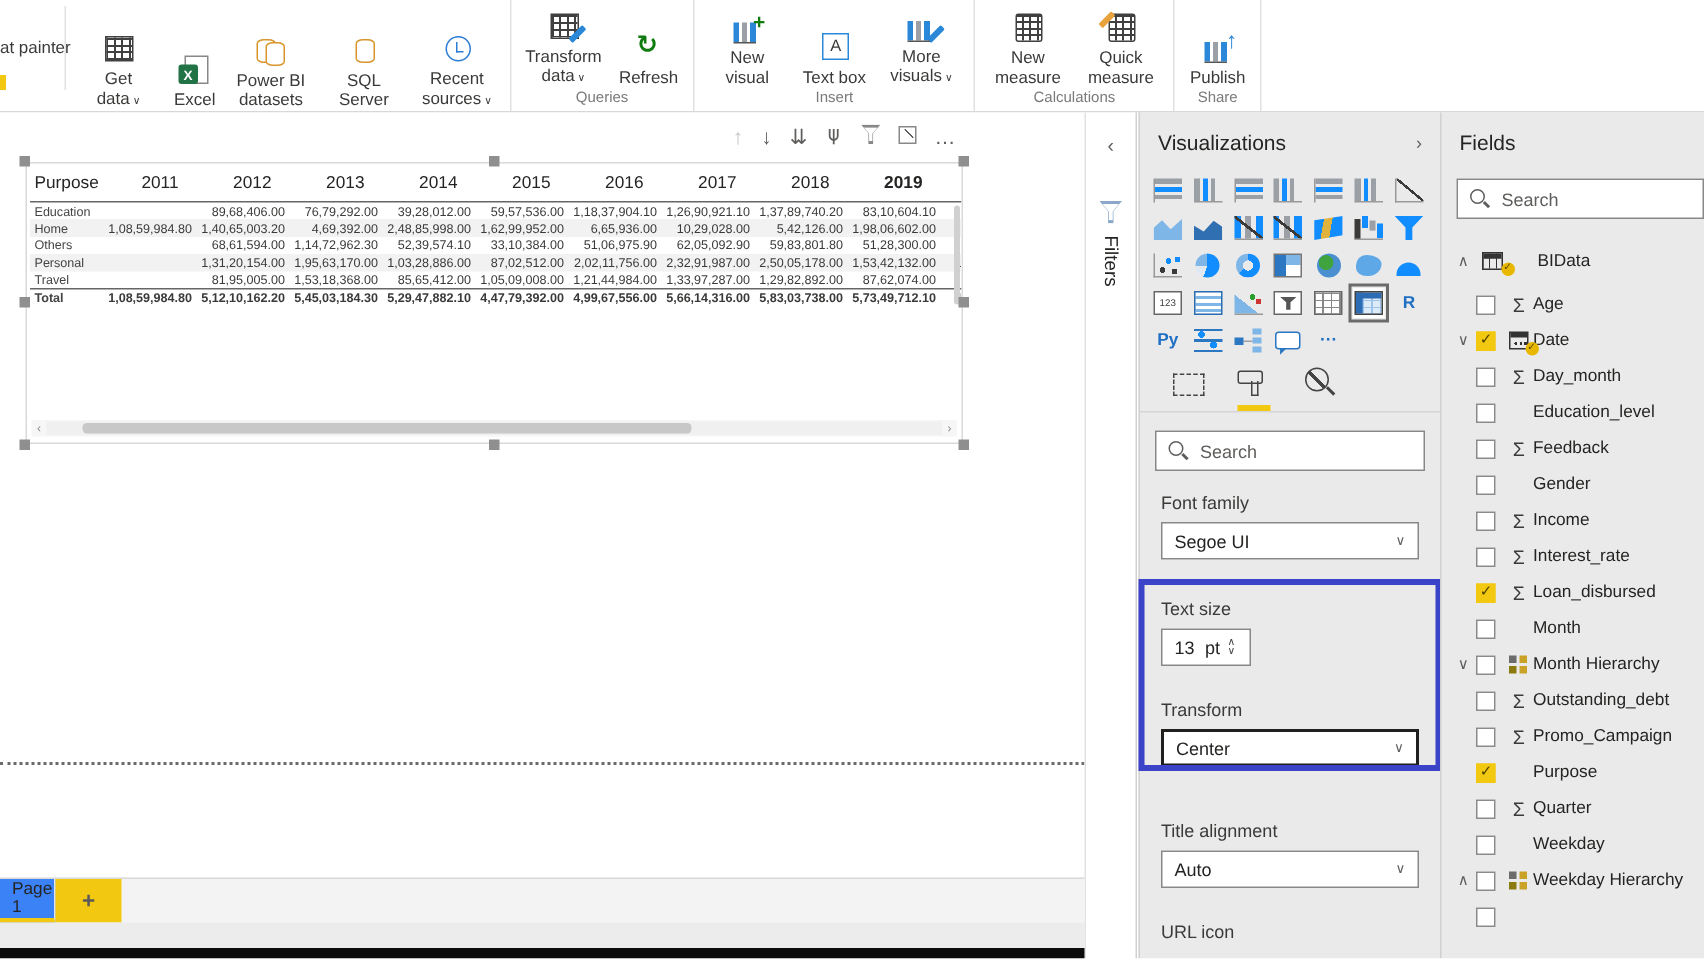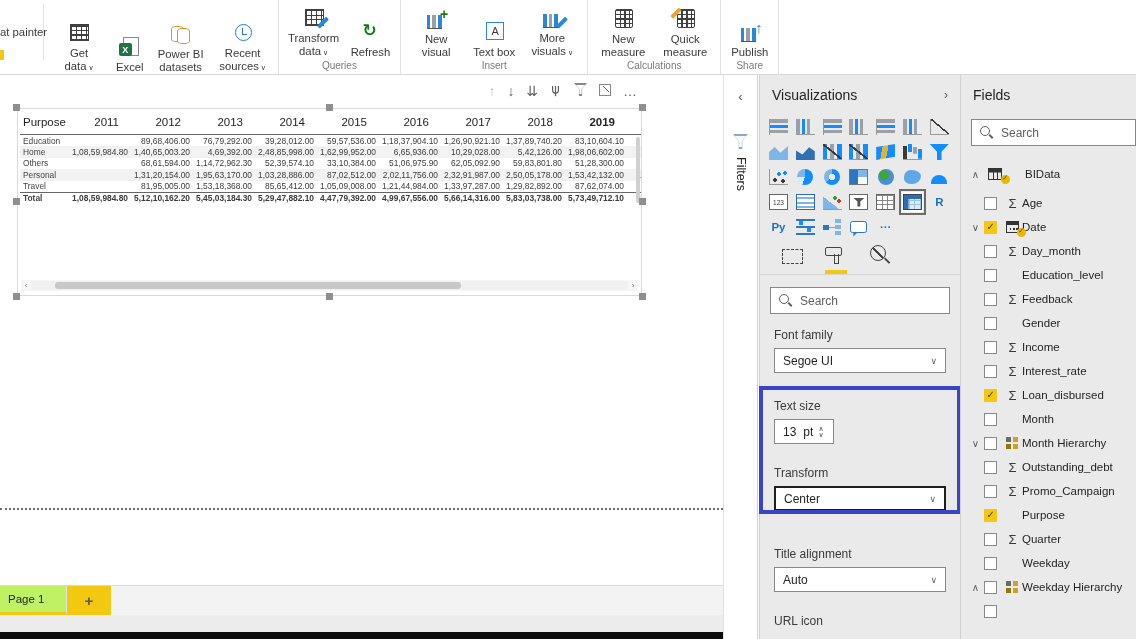--- a/index.html
+++ b/index.html
@@ -218,21 +218,21 @@
   .ficon-hier{width:13px;height:13px;position:relative}
   .ficon-hier::before{content:"";position:absolute;left:0;top:0;width:5px;height:5px;background:#6b6b6b}
   .ficon-hier::after{content:"";position:absolute;left:7px;top:0;width:5px;height:5px;background:#c9a227;
     box-shadow:0 7px 0 #c9a227,-7px 7px 0 #8a7a10}
   .badge{position:absolute;right:-4px;bottom:-4px;width:9px;height:9px;border-radius:50%;background:#e8b800;z-index:2}
   .badge::after{content:"✓";position:absolute;left:1.2px;top:-1.5px;font-size:7px;color:#5a4a00}
   .flabel{font-size:11.5px;color:#252423;white-space:nowrap}
   
   #pagebar{position:absolute;left:0;top:585px;width:723px;height:30px;background:#f3f3f3;
     border-top:1px solid #d9d9d9;display:flex;align-items:stretch}
-  #page-tab{width:67px;background:#bef264;border-right:1px solid #e4e4e4;border-bottom:3px solid #f2c811;
+  #page-tab{width:37px;background:#3b82f6;border-right:1px solid #e4e4e4;border-bottom:3px solid #f2c811;
     display:flex;align-items:center;padding-left:8px;font-size:11.5px;color:#252423;cursor:pointer}
   #new-page-tab{width:44px;background:#f2c811;display:flex;align-items:center;justify-content:center;
     font-size:15px;font-weight:bold;color:#5a5a5a;cursor:pointer}
   #statusbar{position:absolute;left:0;top:615px;width:723px;height:17px;background:#ececec}
   #blackbar{position:absolute;left:0;top:632px;width:723px;height:7px;background:#0c0c0c}
 </style>
 </head>
 <body>
 
 <div id="ribbon">
@@ -247,20 +247,24 @@
             <div class="ic i-grid-table"></div>
             <div class="rb-lbl dd">Get data</div>
           </div>
           <div class="rb-btn">
             <div class="ic i-excel"></div>
             <div class="rb-lbl">Excel</div>
           </div>
           <div class="rb-btn">
             <div class="ic i-datasets"></div>
             <div class="rb-lbl">Power BI datasets</div>
+          </div>
+          <div class="rb-btn">
+            <div class="ic i-database"></div>
+            <div class="rb-lbl">SQL Server</div>
           </div>
           <div class="rb-btn">
             <div class="ic i-clock"></div>
             <div class="rb-lbl dd">Recent sources</div>
           </div>
         </div>
       </div>
       <div class="rb-group">
         <div class="rb-row">
           <div class="rb-btn">

